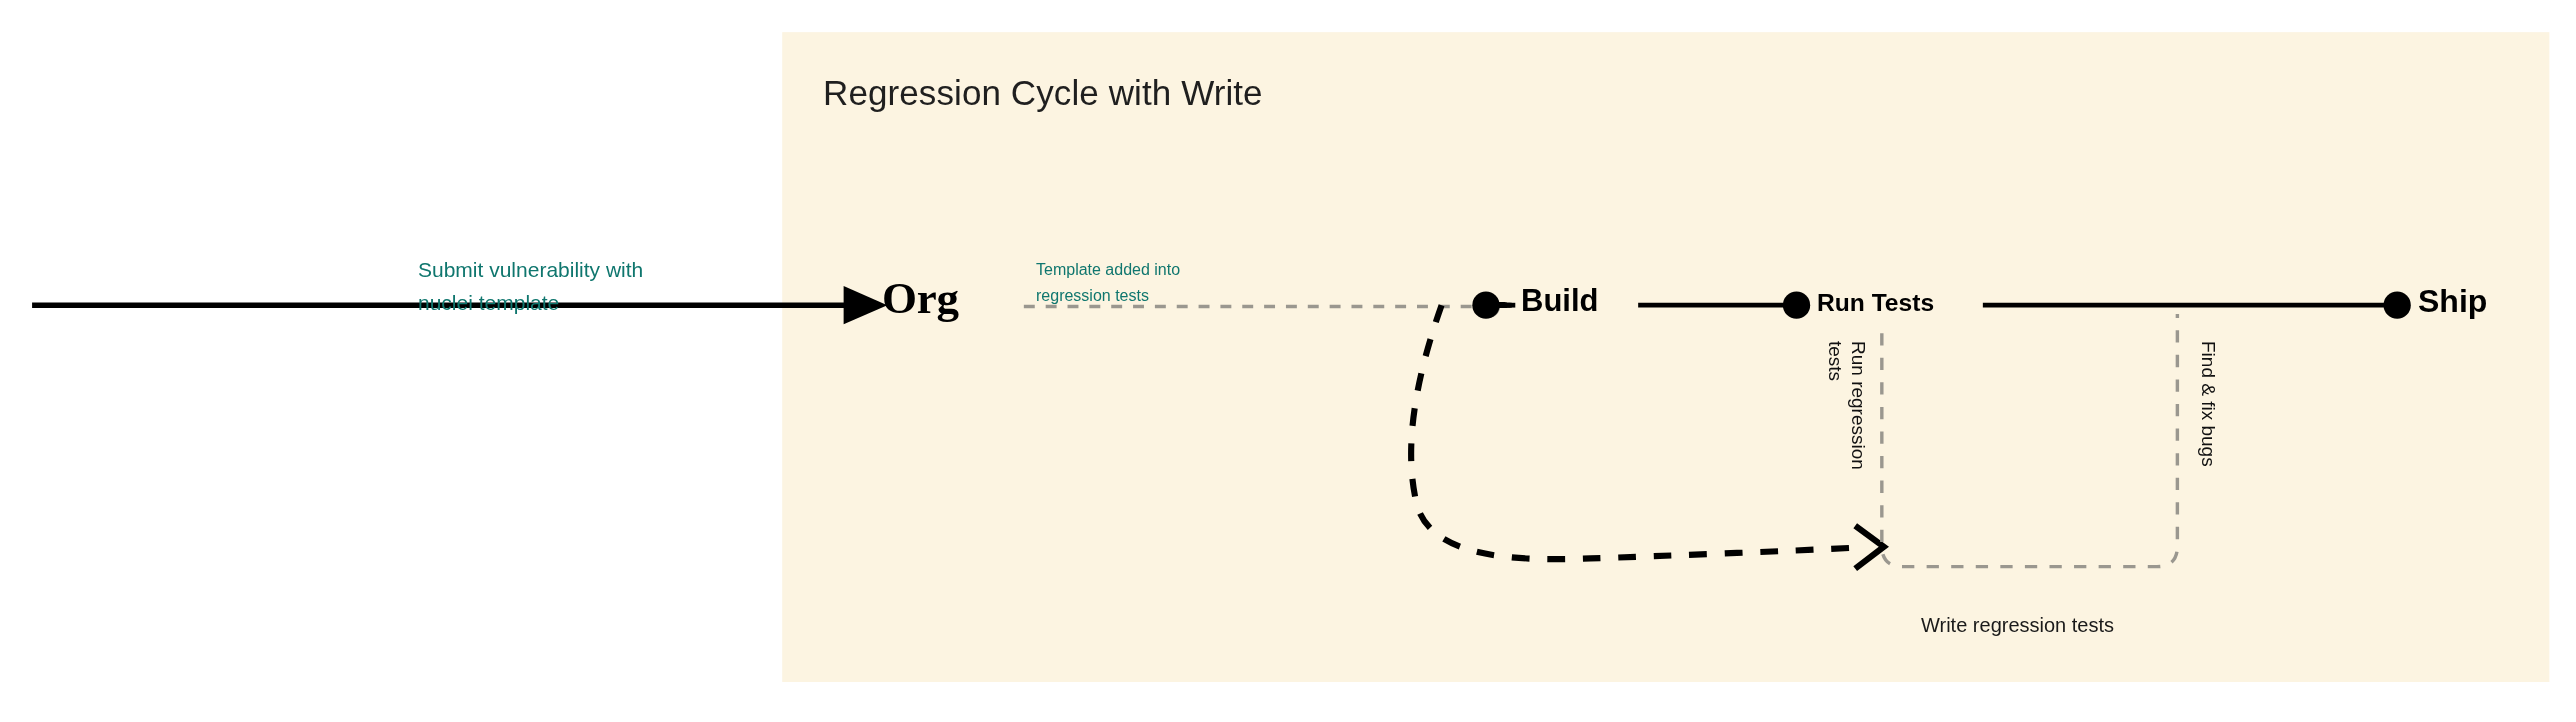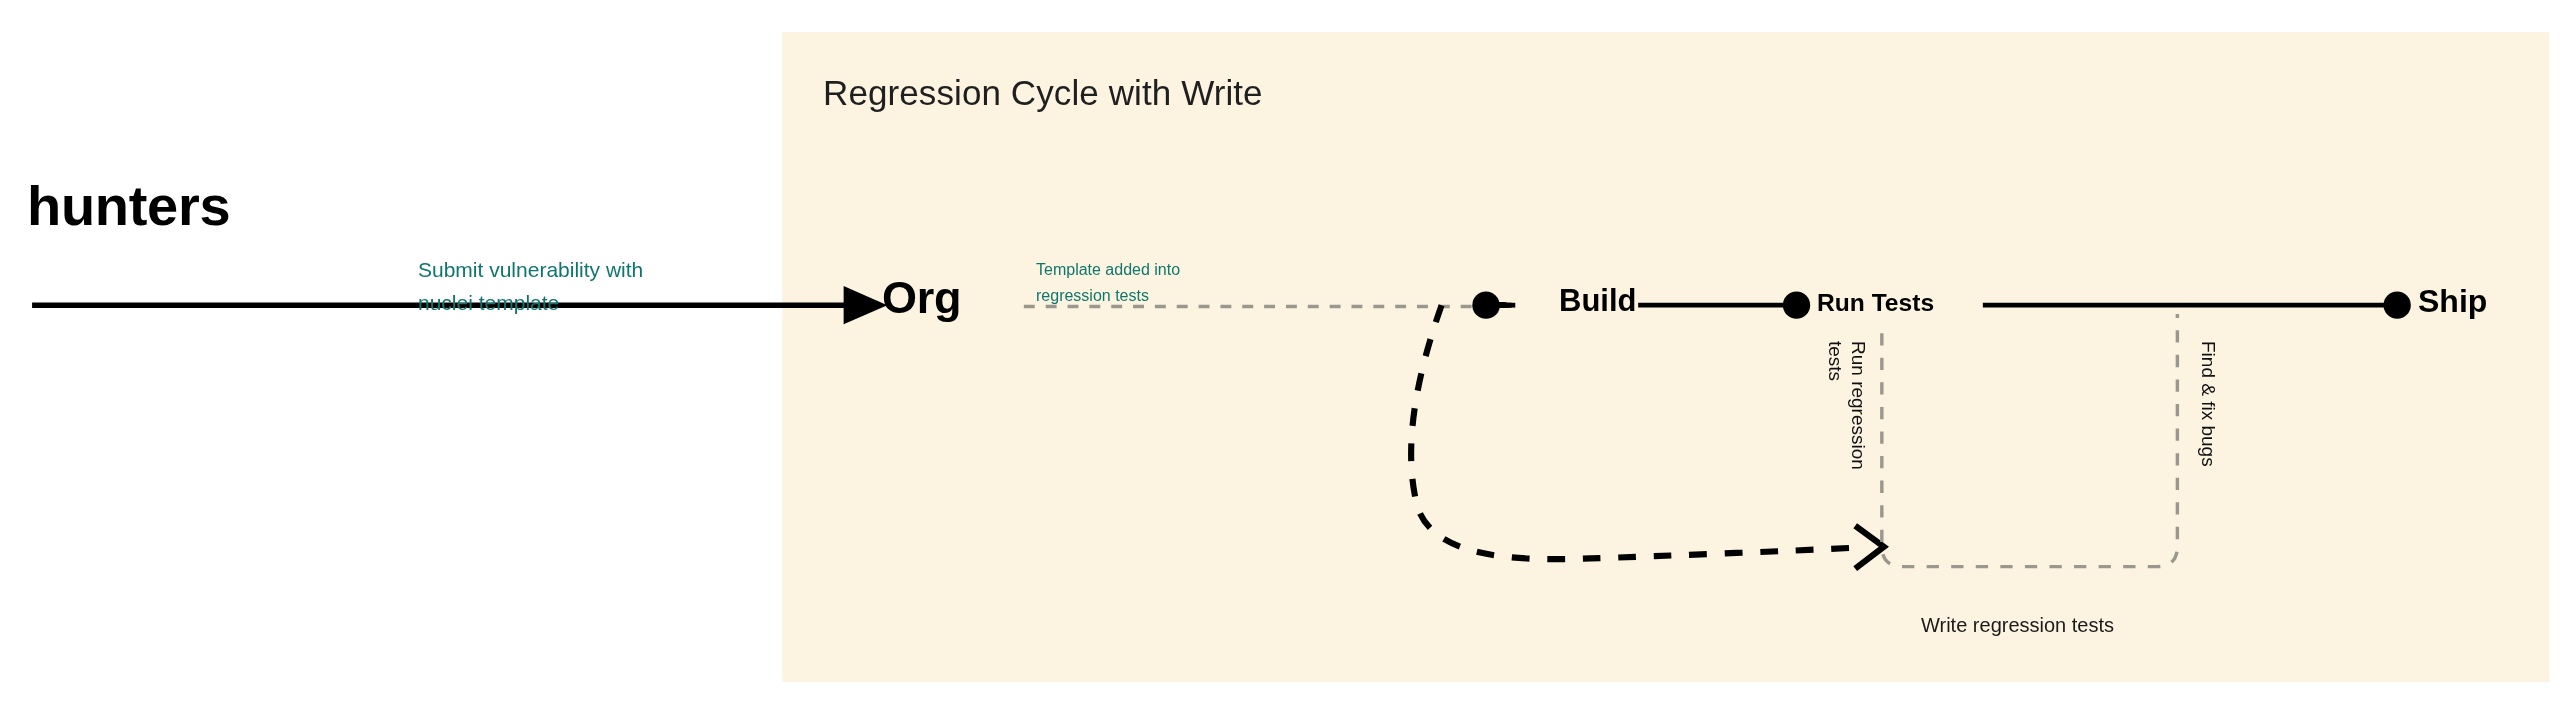--- a/index.html
+++ b/index.html
@@ -60,22 +60,22 @@
   }
 
   
   .node-label {
     position: absolute;
     color: #000000;
     font-weight: 700;
     font-family: "Liberation Sans", "DejaVu Sans", sans-serif;
     white-space: nowrap;
   }
-  #node-org   { left: 882px; top: 272px; font-size: 45px; letter-spacing: -0.3px; }
-  #node-build { left: 1521px; top: 283px; font-size: 31px; margin-left: 38px; }
+  #node-org   { left: 882px; top: 272px; font-size: 45px; letter-spacing: -0.3px; font-family: Liberation Serif, serif; }
+  #node-build { left: 1521px; top: 283px; font-size: 31px; }
   #node-runtests { left: 1817px; top: 289px; font-size: 24.6px; }
   #node-ship  { left: 2418px; top: 283px; font-size: 32px; }
 
   #caption-template {
     left: 1036px;
     top: 257px;
     width: 314px;
     font-size: 16px;
     line-height: 1.62;
   }
@@ -202,21 +202,20 @@
   <line x1="2195" y1="447" x2="2160" y2="447" stroke="#000000" stroke-width="7"></line>
 
   <path d="M 2112 447 C 2072 560, 2056 660, 2076 740 C 2098 818, 2220 822, 2330 818 C 2450 814, 2600 808, 2725 802" fill="none" stroke="#000000" stroke-width="9" stroke-dasharray="26 26" stroke-linecap="butt"></path>
   <polyline points="2718,770 2760,801 2718,833" fill="none" stroke="#000000" stroke-width="9" stroke-linecap="butt" stroke-linejoin="miter"></polyline>
 
   <path d="M 2757 488 L 2757 800 Q 2757 830 2787 830 L 3160 830 Q 3190 830 3190 800 L 3190 460" fill="none" stroke="#9a978f" stroke-width="5" stroke-dasharray="18 18"></path>
 
 </svg>
 
 <div class="actor-label">
-  <span>hunters</span>
 </div>
 
 <div class="edge-caption" id="caption-submit">Submit vulnerability with
 nuclei template</div>
 
 <div id="panel-title">Regression Cycle with Write</div>
 
 <div class="node-label" id="node-org">Org</div>
 <div class="node-label" id="node-build">Build</div>
 <div class="node-label" id="node-runtests">Run Tests</div>

